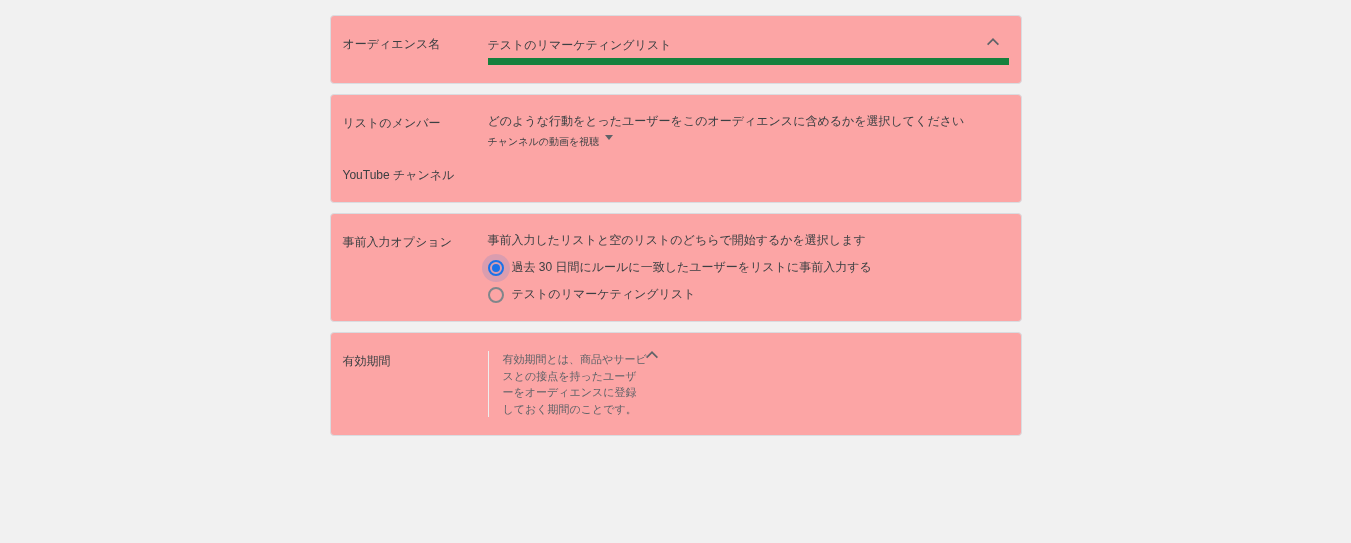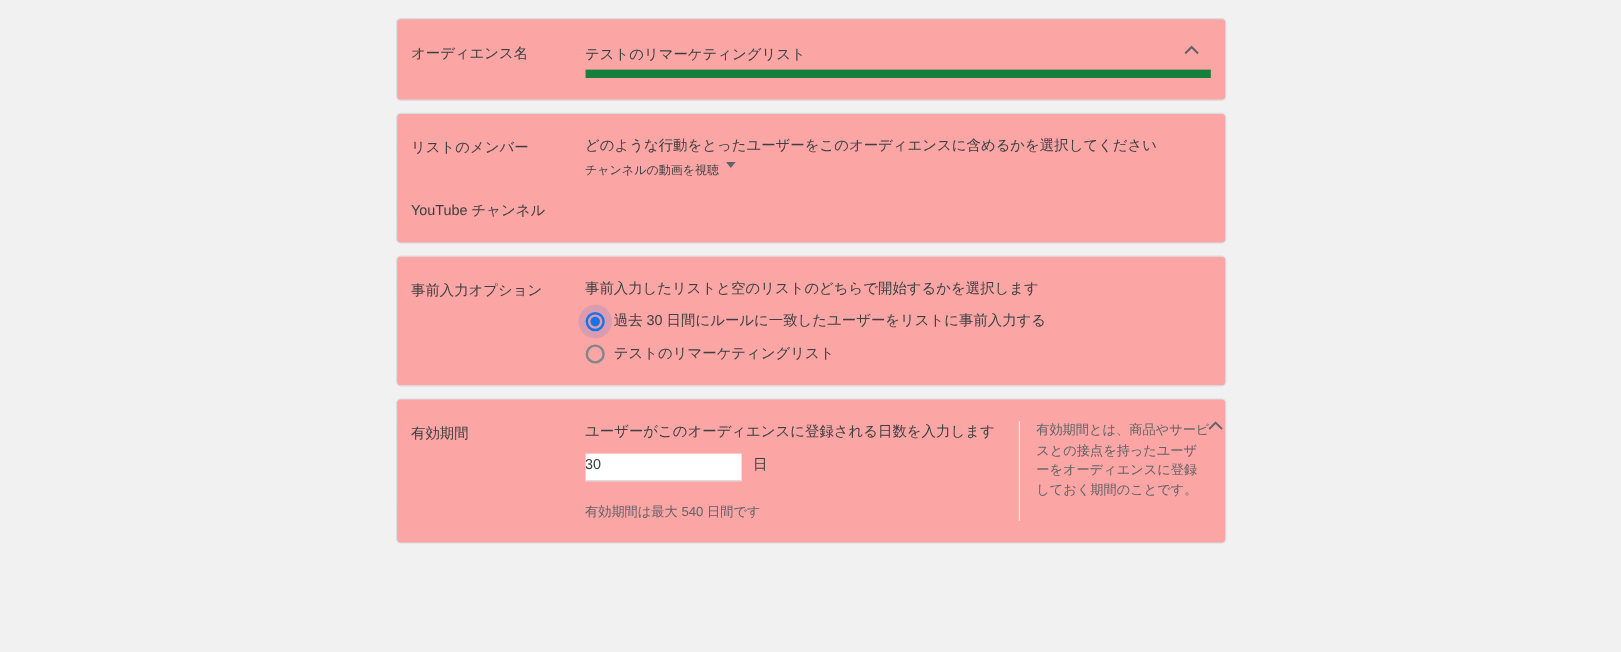--- a/index.html
+++ b/index.html
@@ -191,28 +191,20 @@
           <span class="radio"></span>
           <span class="radio-label">テストのリマーケティングリスト</span>
         </div>
       </div>
     </div>
   </div>
 
   <div class="card">
     <div class="two-col">
       <div class="label-col">有効期間</div>
-      <div class="main-col">
-        <div class="helptext">ユーザーがこのオーディエンスに登録される日数を入力します</div>
-        <div class="days-wrap">
-          <input type="text" class="days-input" value="30" style="">
-          <span class="days-unit">日</span>
-        </div>
-        <div class="helper-small">有効期間は最大 540 日間です</div>
-      </div>
       <div class="side-col">
         <div class="chev-in-side">
           <svg viewBox="0 0 12 8">
               <path d="M6 0 L0 6 L1.2 7.2 L6 2.4 L10.8 7.2 L12 6 Z" fill="#5f6368"></path>
             </svg>
         </div>
         <div>有効期間とは、商品やサービスとの接点を持ったユーザーをオーディエンスに登録しておく期間のことです。</div>
       </div>
     </div>
   </div>

